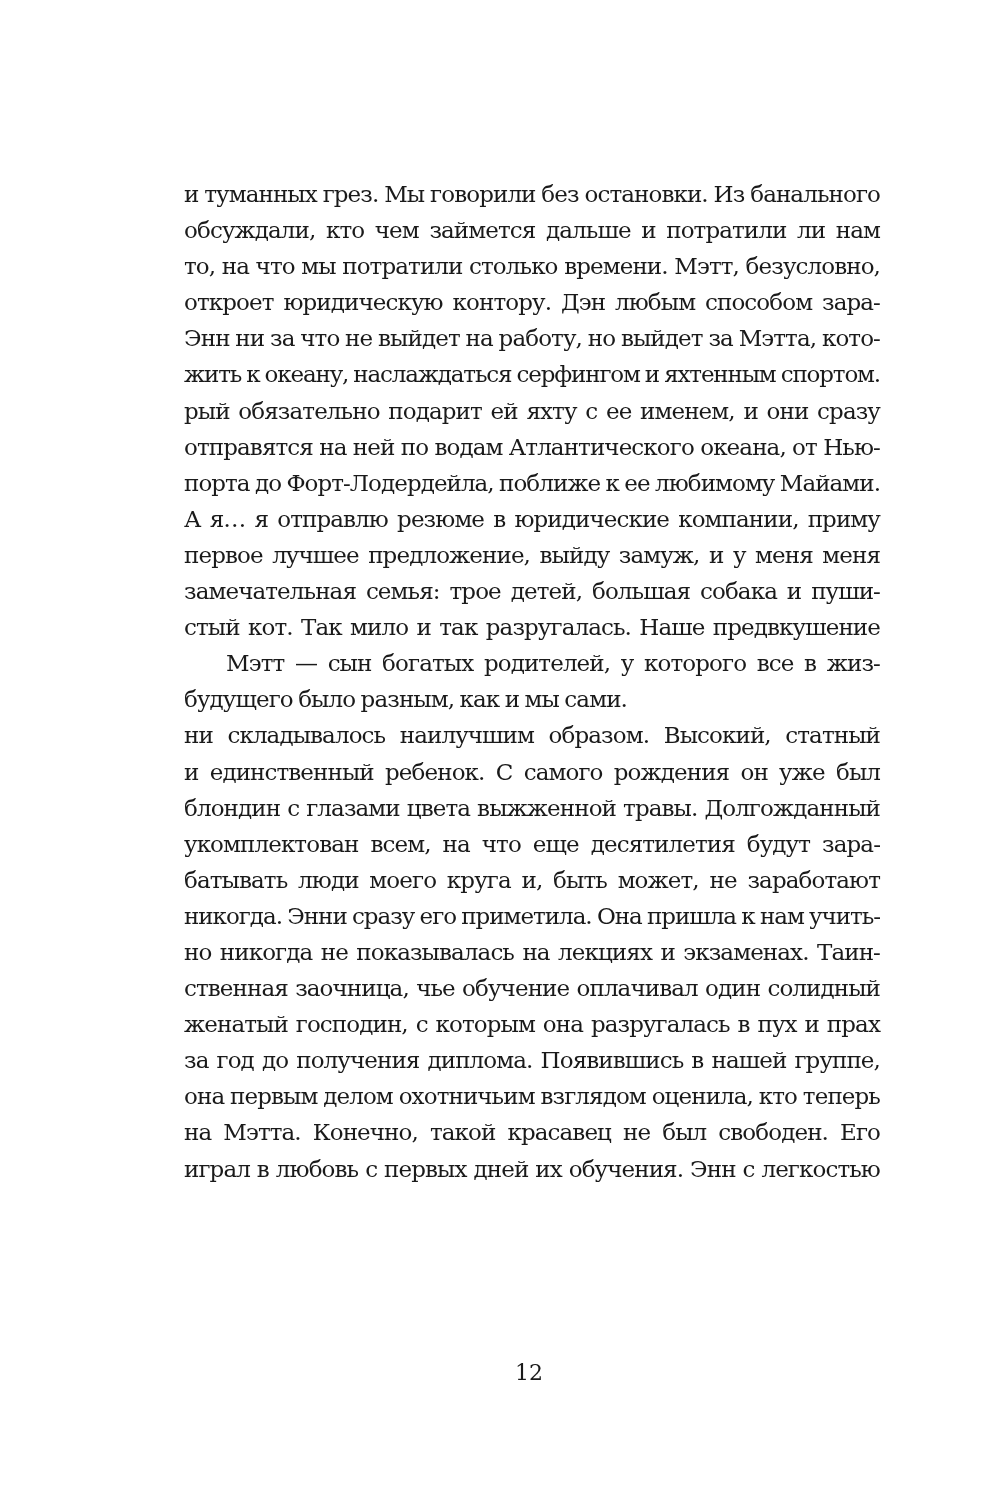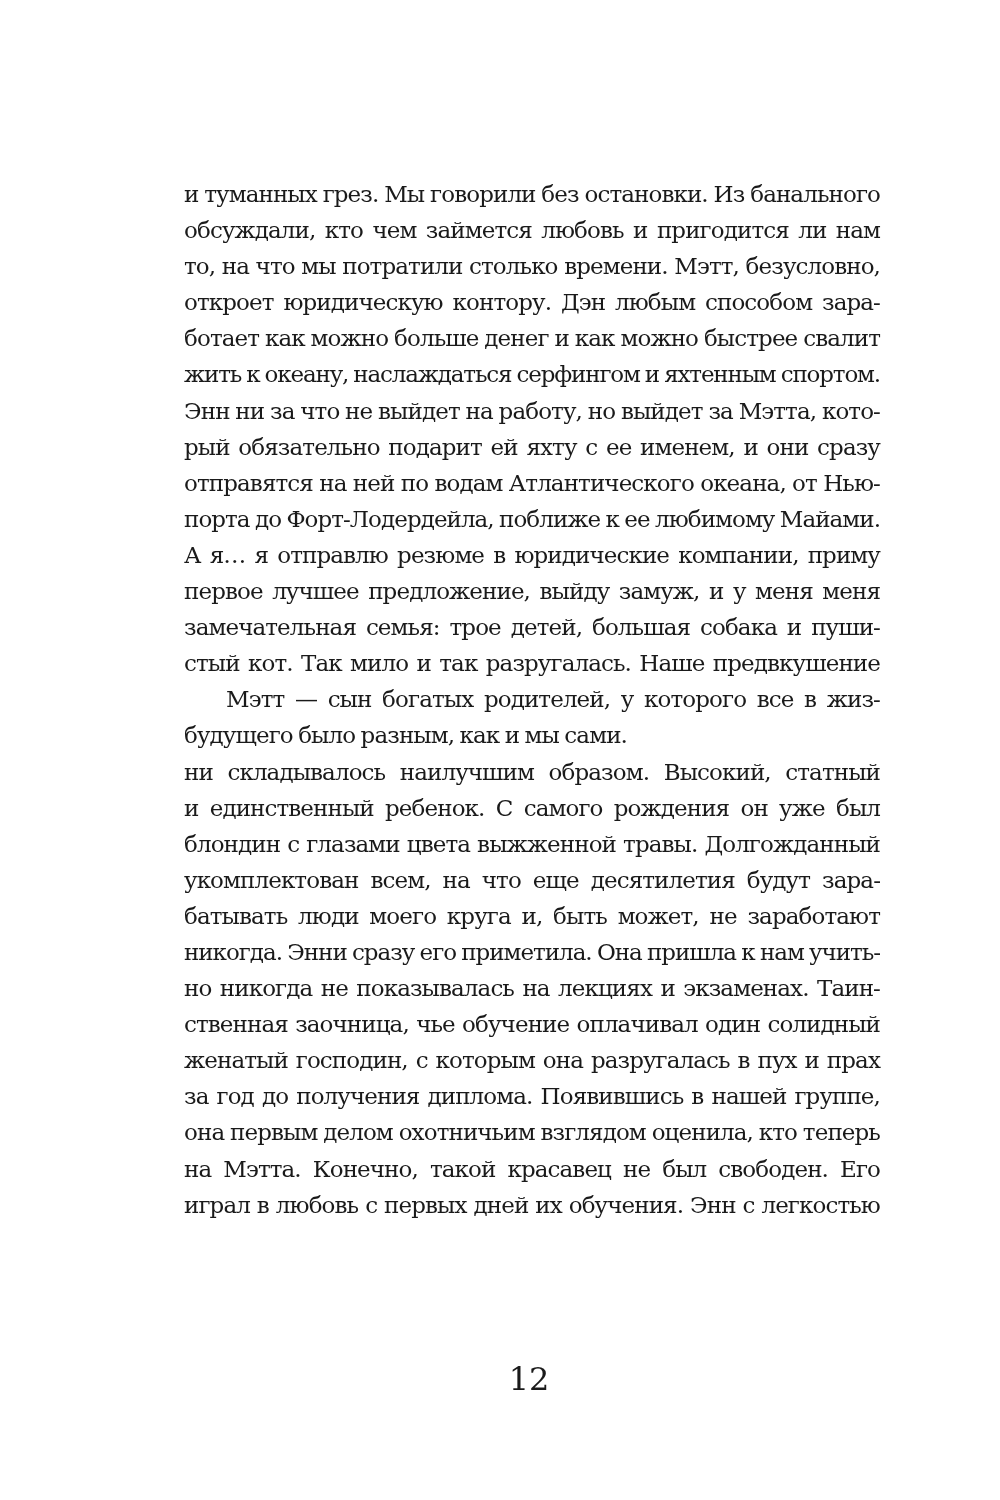--- a/index.html
+++ b/index.html
@@ -45,38 +45,37 @@
     .line.indent {
       padding-left: 42px;
     }
     .page-number {
       position: absolute;
       left: 0;
       width: 1000px;
       top: 1360px;
       text-align: center;
       font-family: "DejaVu Serif", serif;
-      font-size: 32px;
+      font-size: 22px;
       color: #1a1a1a;
       padding-left: 58px;
       box-sizing: border-box;
     }
   </style>
 </head>
 <body>
 
 <div class="page">
   <div class="text-block" id="text-block">
       <div class="line">и туманных грез. Мы говорили без остановки. Из банального</div>
-      <div class="line">обсуждали, кто чем займется любовь и пригодится ли нам</div>
+      <div class="line">обсуждали, кто чем займется дальше и потратили ли нам</div>
       <div class="line">то, на что мы потратили столько времени. Мэтт, безусловно,</div>
       <div class="line">откроет юридическую контору. Дэн любым способом зара-</div>
-      <div class="line">ботает как можно больше денег и как можно быстрее свалит</div>
+      <div class="line">Энн ни за что не выйдет на работу, но выйдет за Мэтта, кото-</div>
       <div class="line" style="letter-spacing: -1.16042px;">жить к океану, наслаждаться серфингом и яхтенным спортом.</div>
-      <div class="line">Энн ни за что не выйдет на работу, но выйдет за Мэтта, кото-</div>
       <div class="line">рый обязательно подарит ей яхту с ее именем, и они сразу</div>
       <div class="line">отправятся на ней по водам Атлантического океана, от Нью-</div>
       <div class="line" style="letter-spacing: -0.947159px;">порта до Форт-Лодердейла, поближе к ее любимому Майами.</div>
       <div class="line">А я… я отправлю резюме в юридические компании, приму</div>
       <div class="line">первое лучшее предложение, выйду замуж, и у меня меня</div>
       <div class="line">замечательная семья: трое детей, большая собака и пуши-</div>
       <div class="line">стый кот. Так мило и так разругалась. Наше предвкушение</div>
       <div class="line indent">Мэтт — сын богатых родителей, у которого все в жиз-</div>
       <div class="line last">будущего было разным, как и мы сами.</div>
       <div class="line">ни складывалось наилучшим образом. Высокий, статный</div>

